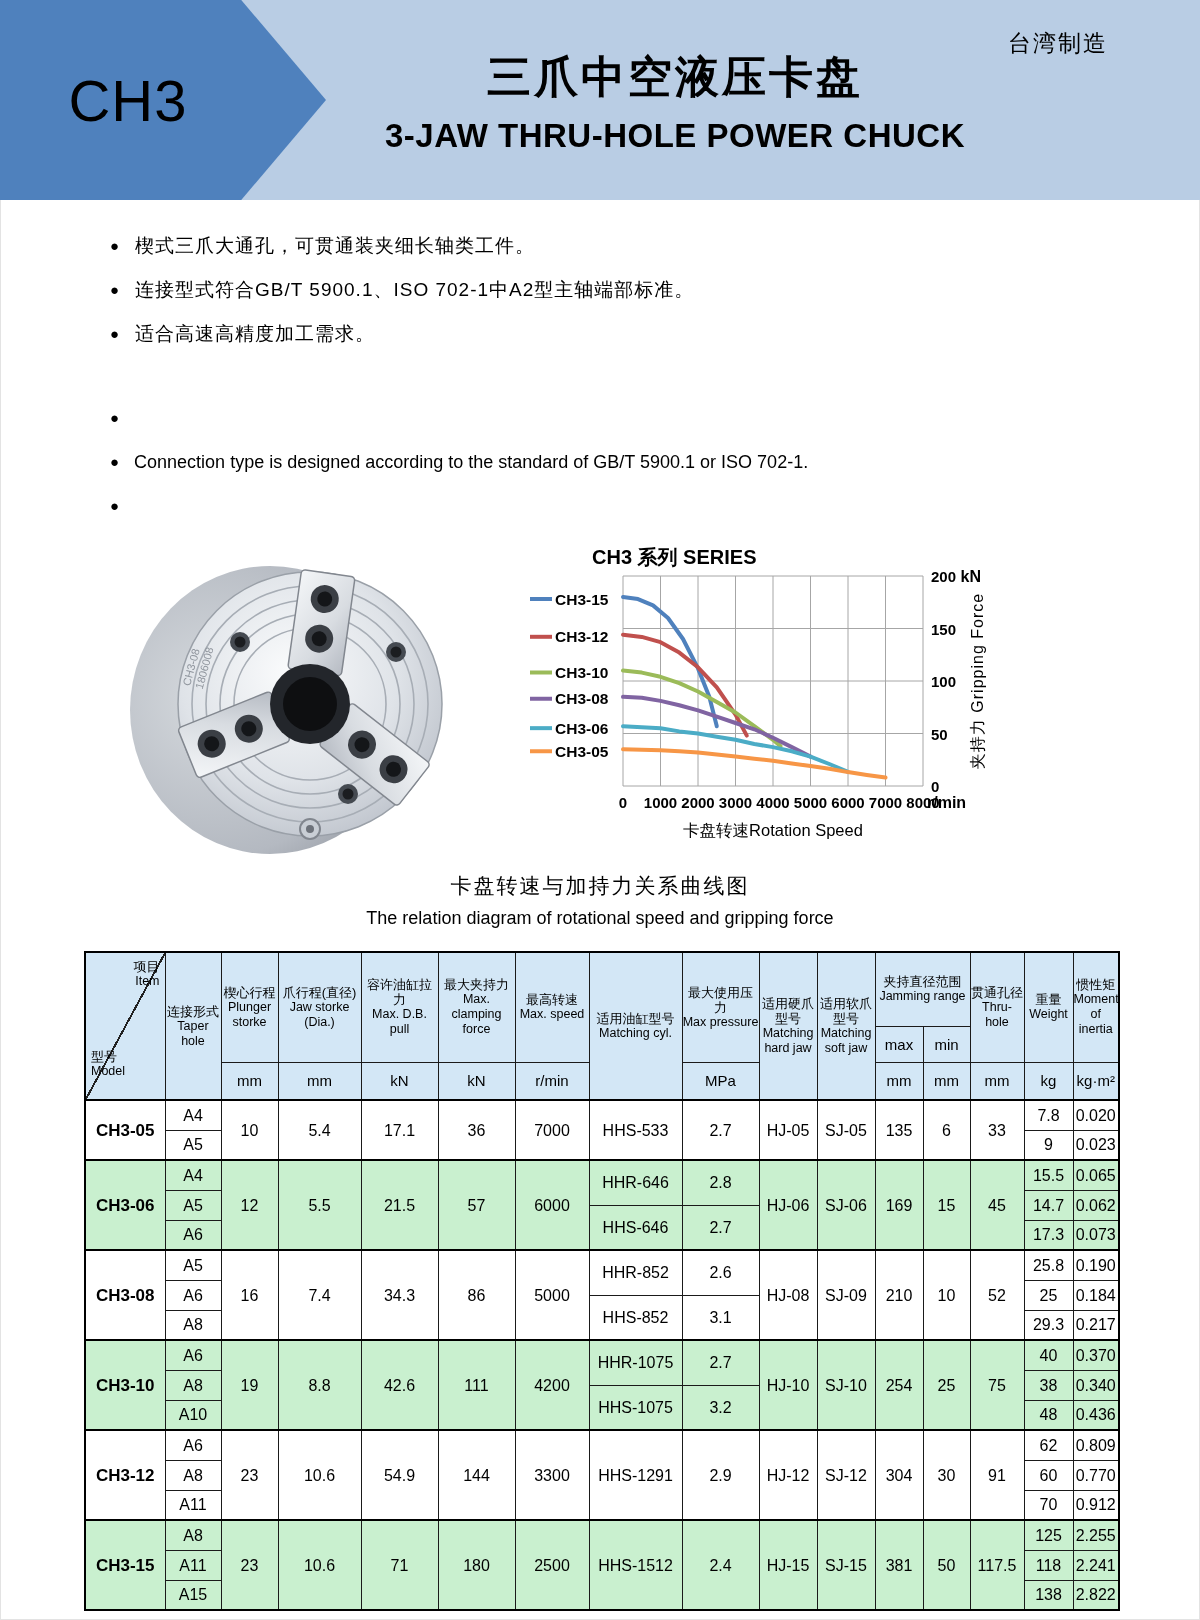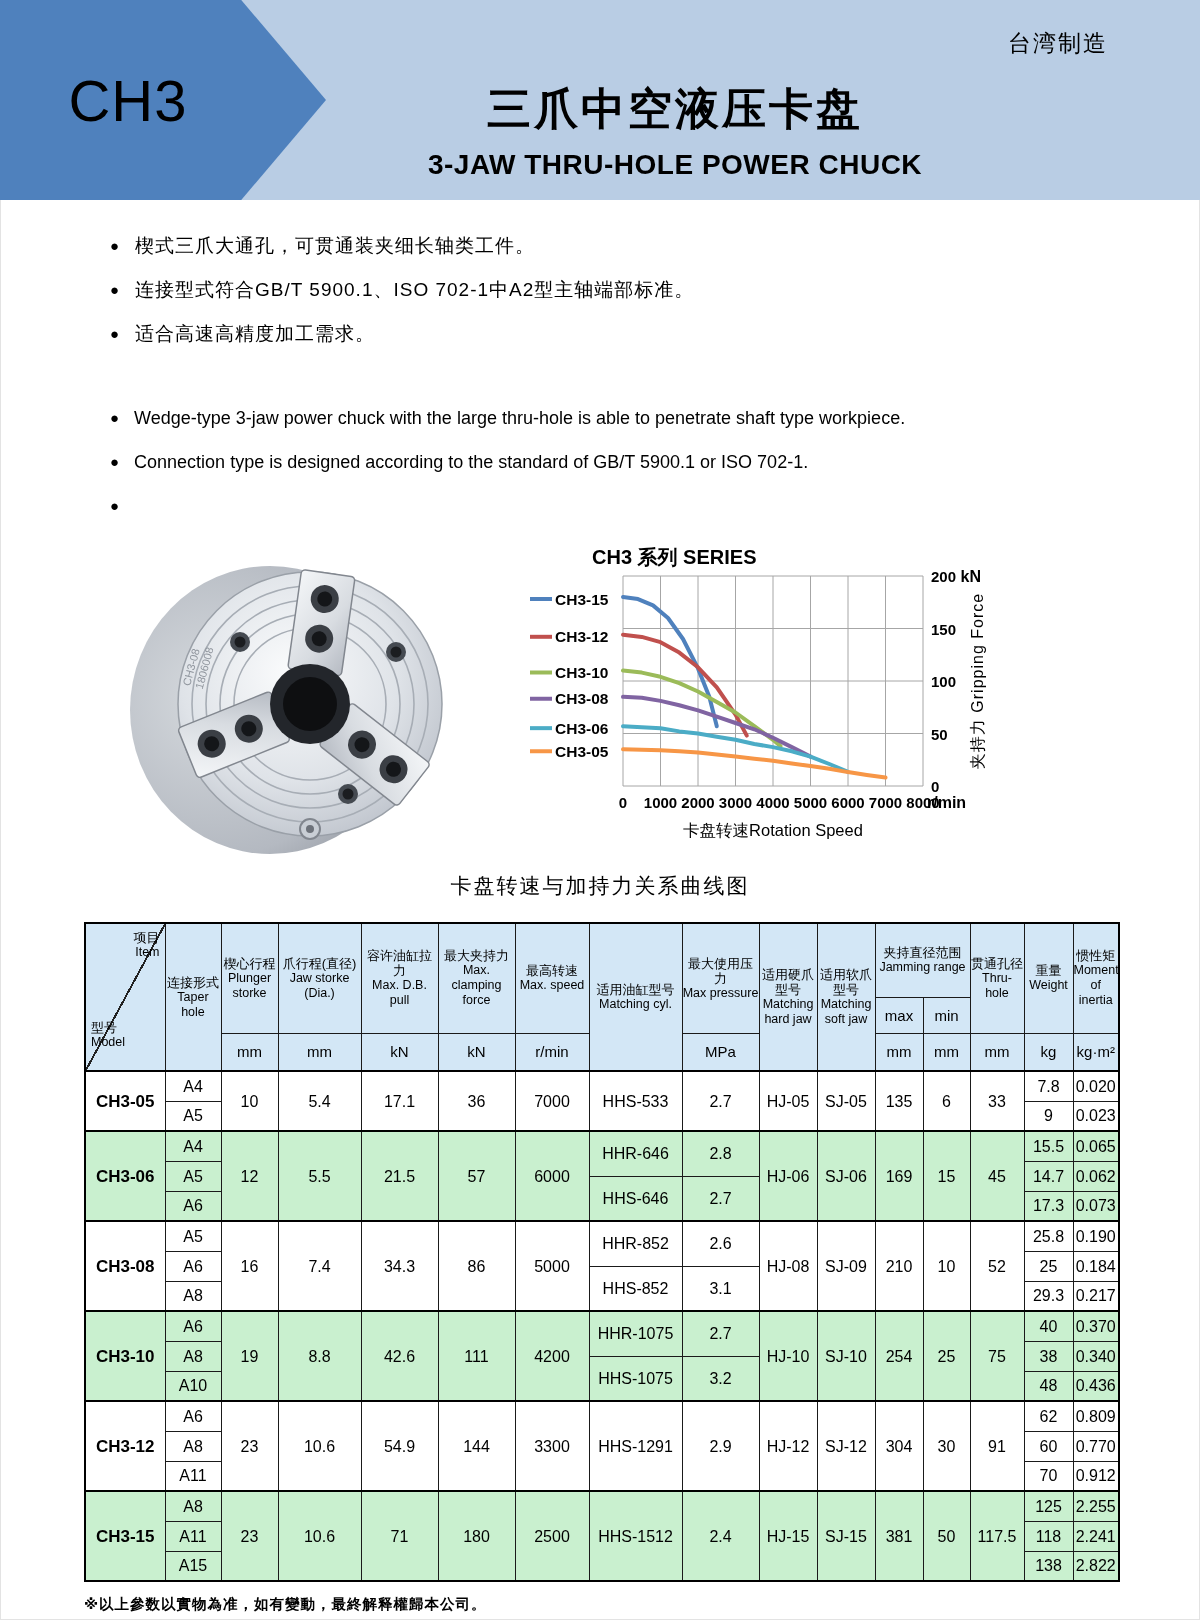--- a/index.html
+++ b/index.html
@@ -5,23 +5,23 @@
   html,body{margin:0;padding:0;background:#fff;}
   .page{width:1200px;height:1620px;position:relative;background:#fff;overflow:hidden;
         font-family:"Liberation Sans","DejaVu Sans",sans-serif;color:#000;box-shadow:inset 0 0 0 1px #e3e3e3;}
 
   
   .band{position:relative;height:200px;background:#b9cde4;}
   .arrow{position:absolute;left:0;top:0;width:326px;height:200px;background:#4f81bd;
          clip-path:polygon(0 0,74% 0,100% 50%,74% 100%,0 100%);
          display:flex;align-items:center;justify-content:center;text-align:center;}
   .arrow .model{font-size:58px;letter-spacing:1px;color:#000;padding-right:70px;font-weight:400;}
-  .titles{position:absolute;left:320px;right:170px;top:48px;text-align:center;margin-top:32px;}
+  .titles{position:absolute;left:320px;right:170px;top:48px;text-align:center;}
   .title-cn{font-size:44px;font-weight:700;letter-spacing:3px;}
-  .title-en{font-size:28px;font-weight:700;margin-top:10px;letter-spacing:.5px;}
+  .title-en{font-size:33px;font-weight:700;margin-top:10px;letter-spacing:.5px;}
   .made{position:absolute;right:92px;top:28px;font-size:23px;letter-spacing:2px;}
 
   
   .bullets{margin:34px 0 0 110px;}
   .bullets ul{list-style:none;margin:0;padding:0;}
   .bullets li{display:flex;align-items:flex-start;margin-bottom:20px;}
   .dot{font-size:15px;line-height:24px;margin-right:15px;}
   .b-cn li{font-size:19px;line-height:24px;letter-spacing:1px;}
   .b-en li{font-size:18px;line-height:24px;}
   .b-gap{height:40px;}
@@ -92,21 +92,20 @@
         </li>
       <li>
           <span class="dot">●</span>
           <span>适合高速高精度加工需求。</span>
         </li>
     </ul>
     <div class="b-gap"></div>
     <ul class="b-en">
       <li>
           <span class="dot">●</span>
-          <span>Wedge-type 3-jaw power chuck with the large thru-hole is able to penetrate shaft type workpiece.</span>
         </li>
       <li>
           <span class="dot">●</span>
           <span>Connection type is designed according to the standard of GB/T 5900.1 or ISO 702-1.</span>
         </li>
       <li>
           <span class="dot">●</span>
         </li>
     </ul>
   </div>
@@ -235,20 +234,21 @@
           <text x="27" y="191.65" class="legend">CH3-06</text>
           <polyline points="95.0,207.3 113.8,207.8 132.5,208.3 151.3,209.3 170.0,210.4 188.8,212.5 207.5,214.6 226.3,216.7 245.0,218.8 263.8,221.4 282.5,224.1 301.3,226.7 320.0,230.1 338.8,233.0 357.5,235.6" fill="none" stroke="#F79646" stroke-width="4" stroke-linecap="round" stroke-linejoin="round"></polyline>
           <line x1="2" y1="209.25" x2="24" y2="209.25" stroke="#F79646" stroke-width="4"></line>
           <text x="27" y="214.75" class="legend">CH3-05</text>
         </svg>
     </div>
   </div>
 
   <div class="captions">
     <div class="cap-cn">卡盘转速与加持力关系曲线图</div>
+    <div class="cap-en">The relation diagram of rotational speed and gripping force</div>
   </div>
 
   <div class="tblwrap">
     <table id="spec-table">
       <colgroup>
         <col style="width:80px">
           <col style="width:56px">
           <col style="width:57px">
           <col style="width:83px">
         <col style="width:77px">

